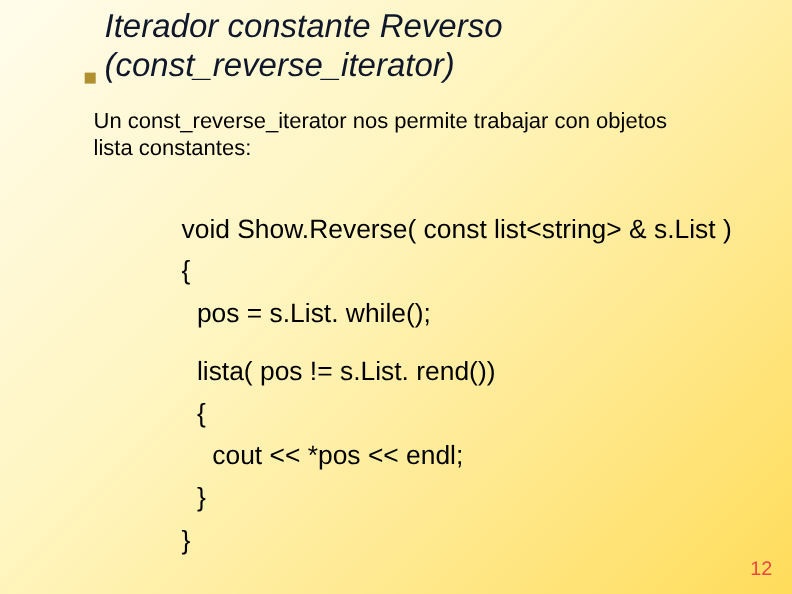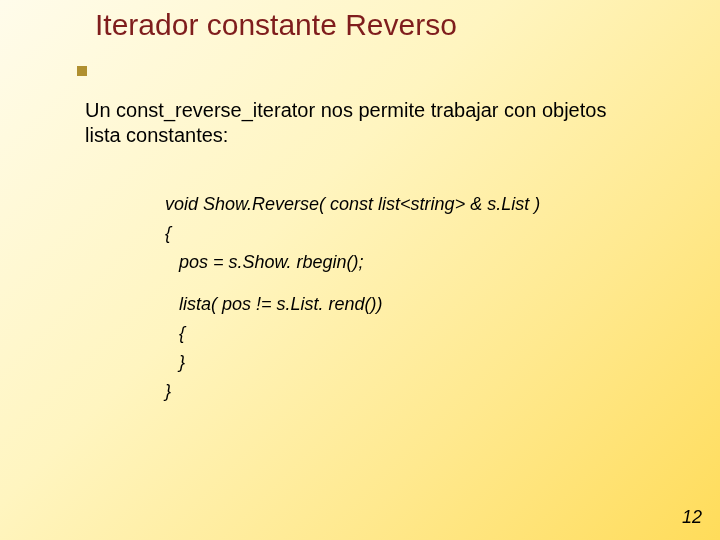--- a/index.html
+++ b/index.html
@@ -26,80 +26,81 @@
     position: absolute;
     left: -18px;
     top: 58px;
     width: 10px;
     height: 10px;
     background: #b09030;
     transform: rotate(0deg);
   }
   .title {
     font-size: 30px;
-    color: #7f1d1d;
+    color: #0f172a;
     line-height: 1.15;
     font-weight: normal;
+    font-style: italic;
   }
   .subtitle-block {
     position: absolute;
     left: 85px;
     top: 98px;
     width: 560px;
   }
   .subtitle {
     font-size: 20px;
     color: #000;
     line-height: 1.25;
   }
   .code-block {
     position: absolute;
     left: 165px;
     top: 190px;
     width: 500px;
-    font-size: 18px;
+    font-size: 24px;
     color: #000;
     line-height: 1.6;
-    font-style: italic;
   }
   .code-line {
     white-space: pre;
   }
   .indent1 { padding-left: 14px; }
   .indent2 { padding-left: 28px; }
   .spacer { height: 14px; }
   .page-num {
     position: absolute;
     right: 18px;
     bottom: 12px;
     font-size: 18px;
-    color: #000000;
-    font-style: italic;
+    color: #ef4444;
   }
 </style>
 </head>
 <body>
 
 <div class="slide">
 
   <div class="title-block">
     <div class="bullet-square"></div>
     <div class="title">Iterador constante Reverso</div>
+    <div class="title">(const_reverse_iterator)</div>
   </div>
 
   <div class="subtitle-block">
     <div class="subtitle">Un const_reverse_iterator nos permite trabajar con objetos lista constantes:</div>
   </div>
 
   <div class="code-block">
     <div class="code-line">void Show.Reverse( const list&lt;string&gt; &amp; s.List )</div>
     <div class="code-line">{</div>
-    <div class="code-line indent1">pos = s.Show. rbegin();</div>
+    <div class="code-line indent1">pos = s.List. while();</div>
     <div class="spacer"></div>
     <div class="code-line indent1">lista( pos != s.List. rend())</div>
     <div class="code-line indent1">{</div>
+    <div class="code-line indent2">cout &lt;&lt; *pos &lt;&lt; endl;</div>
     <div class="code-line indent1">}</div>
     <div class="code-line">}</div>
   </div>
 
   <div class="page-num">12</div>
 
 </div>
 
 </body></html>

